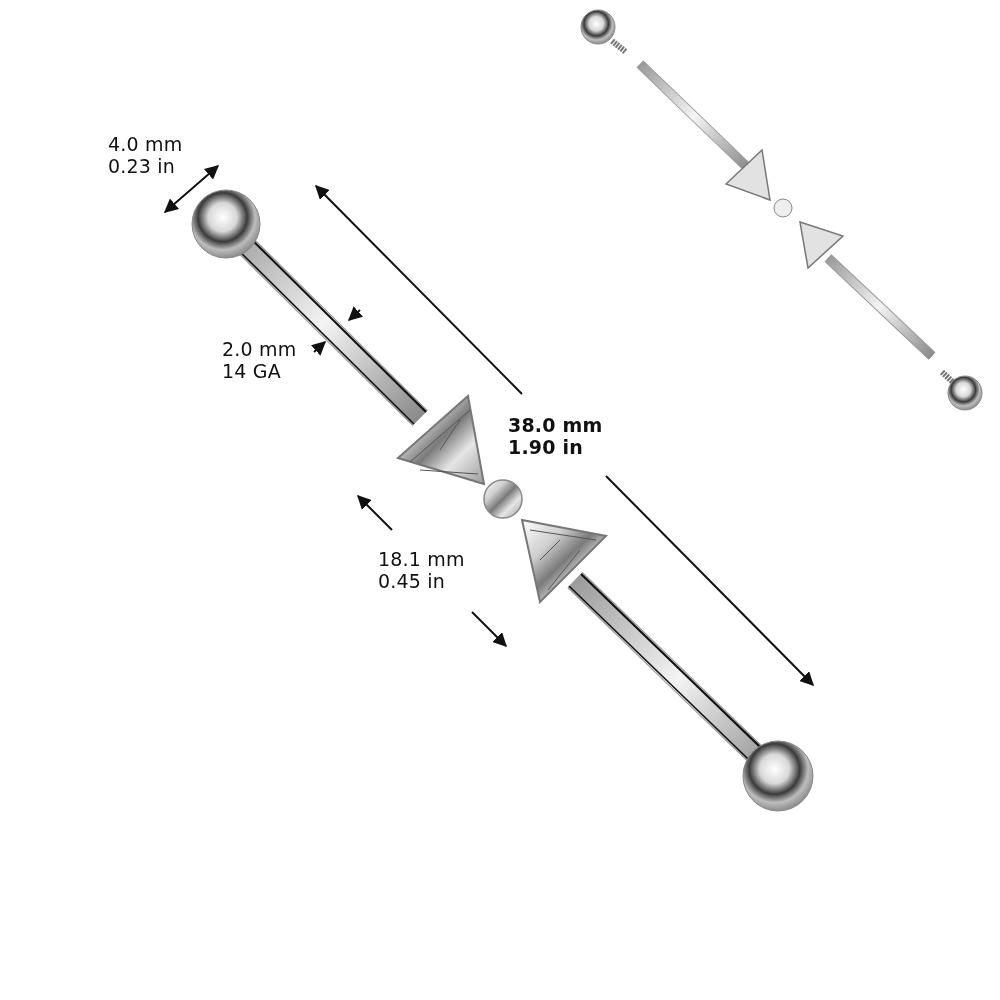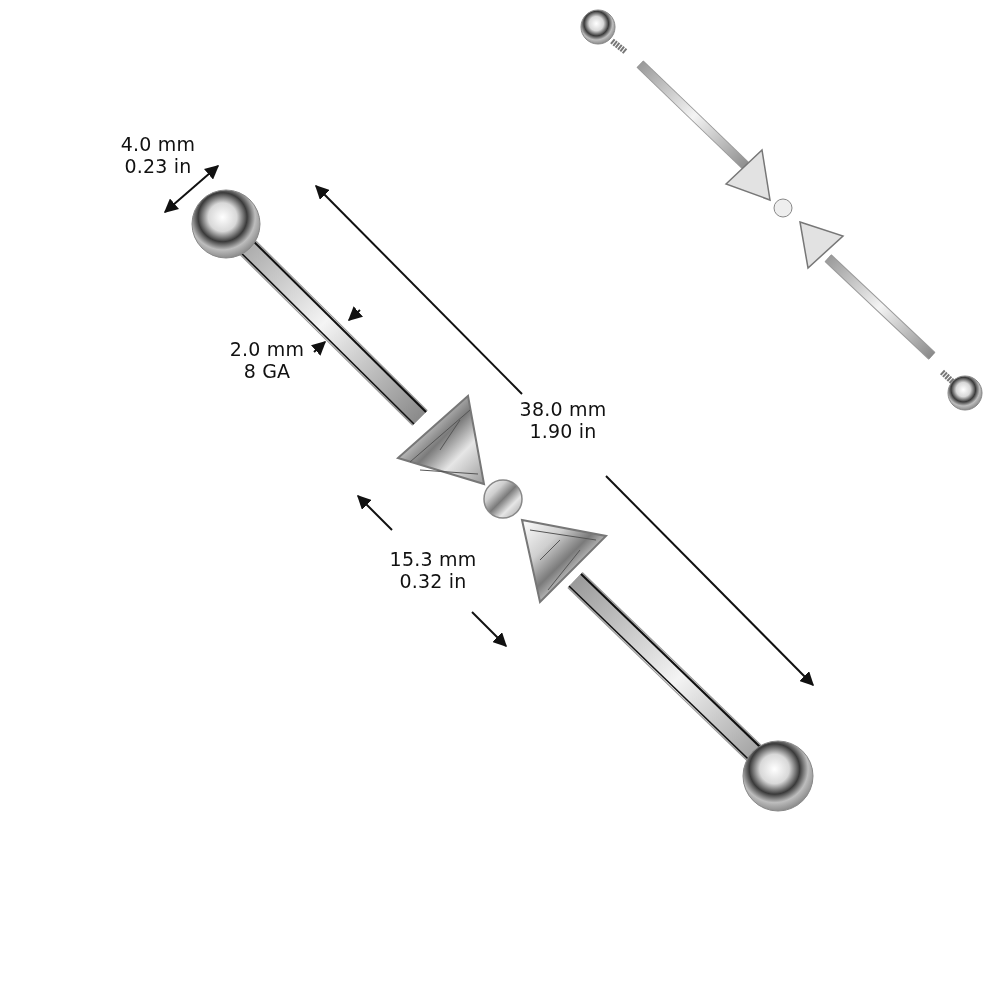--- a/index.html
+++ b/index.html
@@ -1,20 +1,20 @@
 <!DOCTYPE html>
 <html><head>
 <meta charset="utf-8">
 <style>
   html, body { margin: 0; padding: 0; background: #ffffff; }
   body { width: 1000px; height: 1000px; position: relative; overflow: hidden;
          font-family: "DejaVu Sans", sans-serif; }
   svg { position: absolute; left: 0; top: 0; }
   .label { position: absolute; color: #111; font-size: 19px; line-height: 22px;
-           text-align: center; font-family: "DejaVu Sans", sans-serif; letter-spacing: 0.2px; }
+           text-align: left; font-family: "DejaVu Sans", sans-serif; letter-spacing: 0.2px; }
 </style>
 </head>
 <body>
 
 <svg width="1000" height="1000" viewBox="0 0 1000 1000">
   <defs>
     <linearGradient id="bar" x1="0" y1="0" x2="1" y2="1">
       <stop offset="0" stop-color="#9a9a9a"></stop>
       <stop offset="0.5" stop-color="#f4f4f4"></stop>
       <stop offset="1" stop-color="#8a8a8a"></stop>
@@ -86,24 +86,24 @@
   </g>
 </svg>
 
 <div class="label" style="left:108px; top:133px; width:100px;">
   <div>4.0 mm</div>
   <div>0.23 in</div>
 </div>
 
 <div class="label" style="left:222px; top:338px; width:90px;">
   <div>2.0 mm</div>
-  <div>8 GA</div>
+  <div>14 GA</div>
 </div>
 
-<div class="label" style="left:508px; top:398px; width:110px;">
+<div class="label" style="left:508px; top:414px; width:110px;font-weight:bold;">
   <div>38.0 mm</div>
   <div>1.90 in</div>
 </div>
 
 <div class="label" style="left:378px; top:548px; width:110px;">
-  <div>15.3 mm</div>
-  <div>0.32 in</div>
+  <div>18.1 mm</div>
+  <div>0.45 in</div>
 </div>
 
 </body></html>

